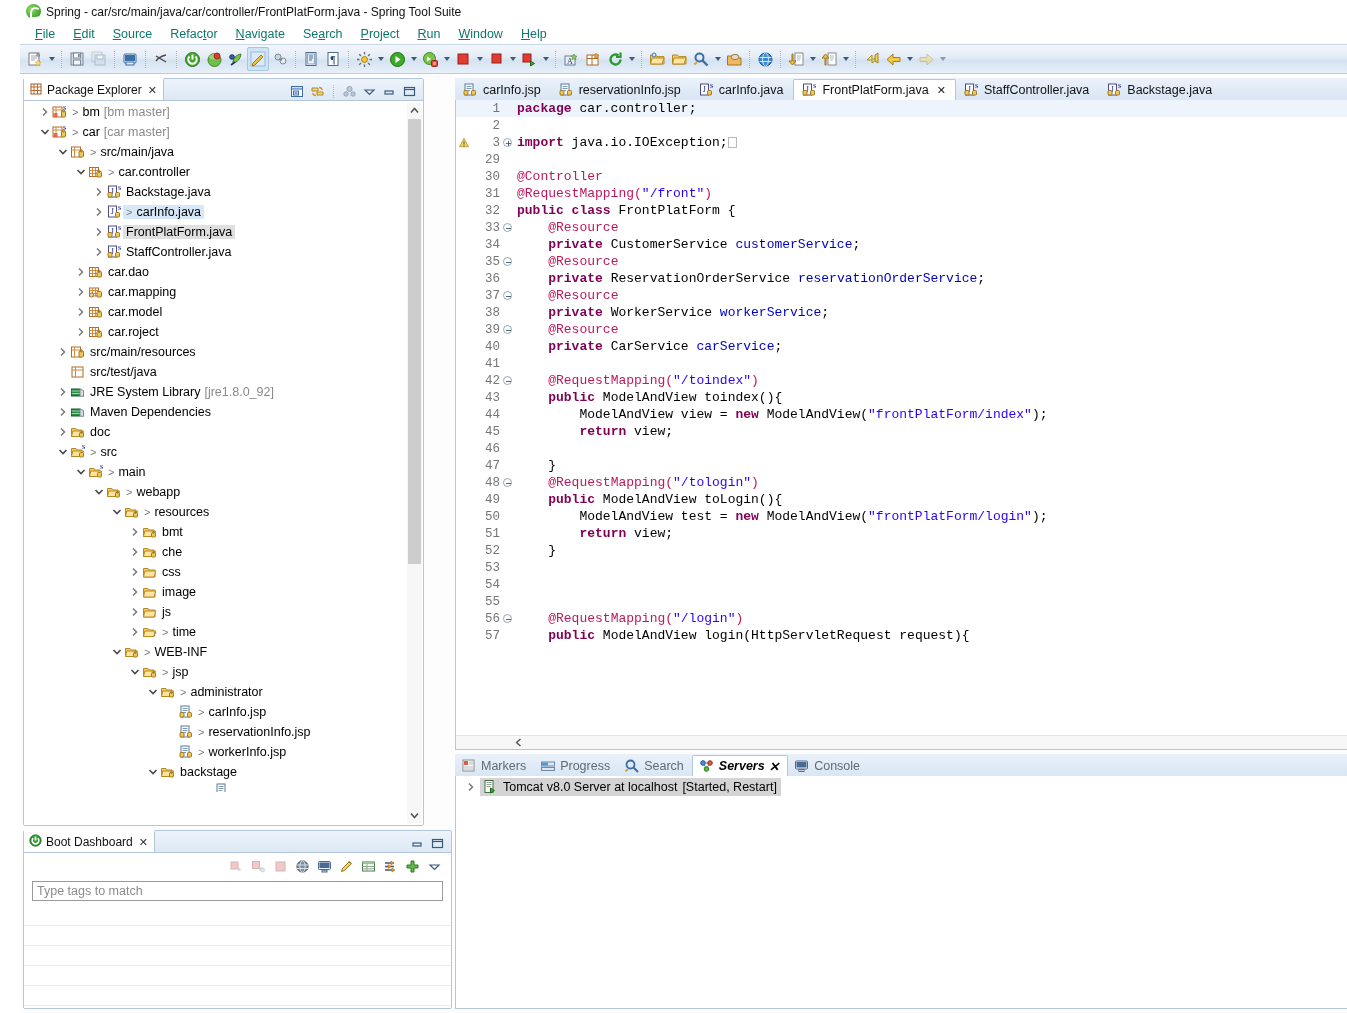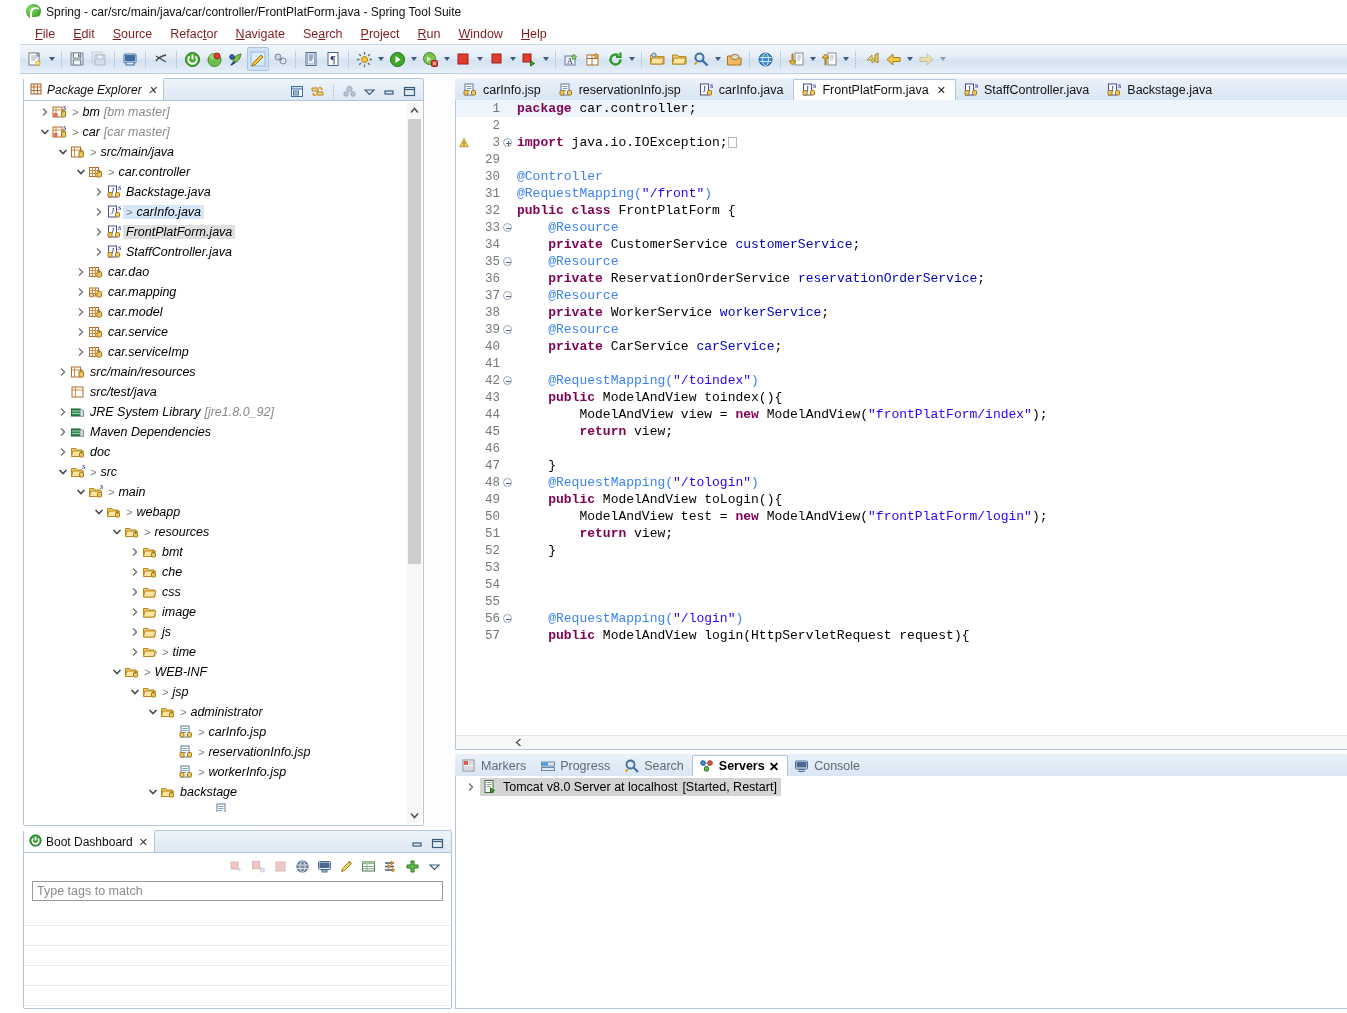--- a/index.html
+++ b/index.html
@@ -33,21 +33,21 @@
     border-radius: 50% 50% 50% 0; border-right-color: transparent;
   }
 
   
   .menubar {
     height: 21px; display: flex; align-items: center;
     background: #ffffff; padding-left: 6px;
     font-size: 12.5px;
   }
   .menubar .menu-item {
-    padding: 2px 9px; cursor: default; color: #7f1d1d;
+    padding: 2px 9px; cursor: default; color: #0f766e;
   }
   .menubar .menu-item u { text-decoration: underline; }
 
   
   .toolbar {
     height: 30px;
     background: linear-gradient(to bottom, #f3f7fb 0%, #e3ecf6 45%, #d4e2f1 55%, #e8f0f9 100%);
     border-top: 1px solid #c8d8e8;
     border-bottom: 1px solid #b9cde0;
     display: flex; align-items: center; padding: 0 4px;
@@ -200,21 +200,21 @@
   }
   .fold .plus::before, .fold .minus::before {
     content:""; position:absolute; left:1.5px; top:3.5px; width:5px; height:1px; background:#53677c;
   }
   .fold .plus::after {
     content:""; position:absolute; left:3.5px; top:1.5px; width:1px; height:5px; background:#53677c;
   }
   .ctext { padding-left: 4px; }
   .kw { color: #7f0055; font-weight: bold; }
   .str { color: #2a00ff; }
-  .ann-at { color: #3b82f6; }
+  .ann-at { color: #be185d; }
   .fld { color: #0000c0; }
   .plain { color: #000; }
   .mbox { display:inline-block; width:9px; height:11px; border:1px solid #b9b9b9; vertical-align:-2px; }
 
   .hscroll {
     position:absolute; left:0; right:0; bottom:0; height: 14px; background:#f7f7f7;
     border-top: 1px solid #e4e4e4;
   }
   .hscroll .la, .hscroll .ra {
     position:absolute; top:0; width:14px; height:13px; display:flex; align-items:center; justify-content:center;
@@ -228,21 +228,21 @@
   .bv-tabbar {
     height: 22px; display:flex; align-items:flex-end;
     background: linear-gradient(to bottom,#eaf1f9,#d9e6f4);
   }
   .bv-tab {
     display:flex; align-items:center; gap:4px; height:21px; padding: 0 8px 0 6px;
     font-size:12.5px; color:#5e6b77;
   }
   .bv-tab.active {
     background:#ffffff; color:#000; font-weight:bold;
-    border:1px solid #b4c6dc; border-bottom:none; border-radius: 2px 2px 0 0;
+    border:1px solid #b4c6dc; border-bottom:none; border-radius: 2px 2px 0 0; font-style: italic;
   }
   .bv-body {
     position:absolute; left:0; top:22px; right:0; bottom:0;
     background:#ffffff; border:1px solid #b4c6dc; border-top:none;
   }
   .srow { height: 21px; display:flex; align-items:center; font-size:12.5px; padding-left: 8px; gap:3px; }
   .srow .selbg { background:#d4d4d4; padding: 1px 4px 1px 2px; display:flex; align-items:center; gap:5px; }
 </style>
 </head>
 <body>
@@ -496,21 +496,21 @@
           <path d="M9 3l6 5.5L9 14v-3.5H2v-4h7z" fill="#f5d880" stroke="#b0a050"></path>
         </svg>
     </div>
     <div class="tb-arrow" style="opacity:.55"></div>
   </div>
 
   <div class="workbench">
 
     <div class="left-col">
 
-      <div class="view" style="left:0; top:0; width:401px; height:748px;font-style:italic;">
+      <div class="view" style="left:0; top:0; width:401px; height:748px;">
         <div class="view-tabbar">
           <div class="view-tab">
             <span>
               <svg width="14" height="14" viewBox="0 0 14 14">
                   <rect x="2" y="2" width="10" height="10" fill="#fff" stroke="#9a5a2a"></rect>
                   <path d="M2 5h10M2 8.5h10M5 2v10M8.5 2v10" stroke="#c06a2a" stroke-width="1"></path>
                 </svg>
             </span>
             <span>Package Explorer</span>
             <span class="tabclose">✕</span>
@@ -790,40 +790,21 @@
               </span>
               <span class="ticon">
                 <svg width="16" height="16" viewBox="0 0 16 16">
                   <rect x="1.5" y="3.5" width="9" height="9" fill="#fff" stroke="#b06a2a"></rect>
         <path d="M1.5 6.5h9M1.5 9.5h9M4.5 3.5v9M7.5 3.5v9" stroke="#d88a3a"></path>
         <rect x="9" y="7.5" width="4.5" height="5.5" rx="1" fill="#f2c85a" stroke="#a07a20"></rect>
         <rect x="10.2" y="6.2" width="2" height="2.4" rx="1" fill="none" stroke="#a07a20"></rect>
                 </svg>
               </span>
               <span class="tlabel ">
-                <span>car.service</span>
-              </span>
-            </div>
-            <div class="trow">
-              <span style="width:50px;flex:none"></span>
-              <span class="twist">
-                <svg width="8" height="10" viewBox="0 0 8 10">
-                  <path d="M2 1.5L5.5 5 2 8.5" fill="none" stroke="#7a7a7a" stroke-width="1.5"></path>
-                </svg>
-              </span>
-              <span class="ticon">
-                <svg width="16" height="16" viewBox="0 0 16 16">
-                  <rect x="1.5" y="3.5" width="9" height="9" fill="#fff" stroke="#b06a2a"></rect>
-        <path d="M1.5 6.5h9M1.5 9.5h9M4.5 3.5v9M7.5 3.5v9" stroke="#d88a3a"></path>
-        <rect x="9" y="7.5" width="4.5" height="5.5" rx="1" fill="#f2c85a" stroke="#a07a20"></rect>
-        <rect x="10.2" y="6.2" width="2" height="2.4" rx="1" fill="none" stroke="#a07a20"></rect>
-                </svg>
-              </span>
-              <span class="tlabel ">
-                <span>car.serviceImp</span>
+                <span>car.roject</span>
               </span>
             </div>
             <div class="trow">
               <span style="width:32px;flex:none"></span>
               <span class="twist">
                 <svg width="8" height="10" viewBox="0 0 8 10">
                   <path d="M2 1.5L5.5 5 2 8.5" fill="none" stroke="#7a7a7a" stroke-width="1.5"></path>
                 </svg>
               </span>
               <span class="ticon">

